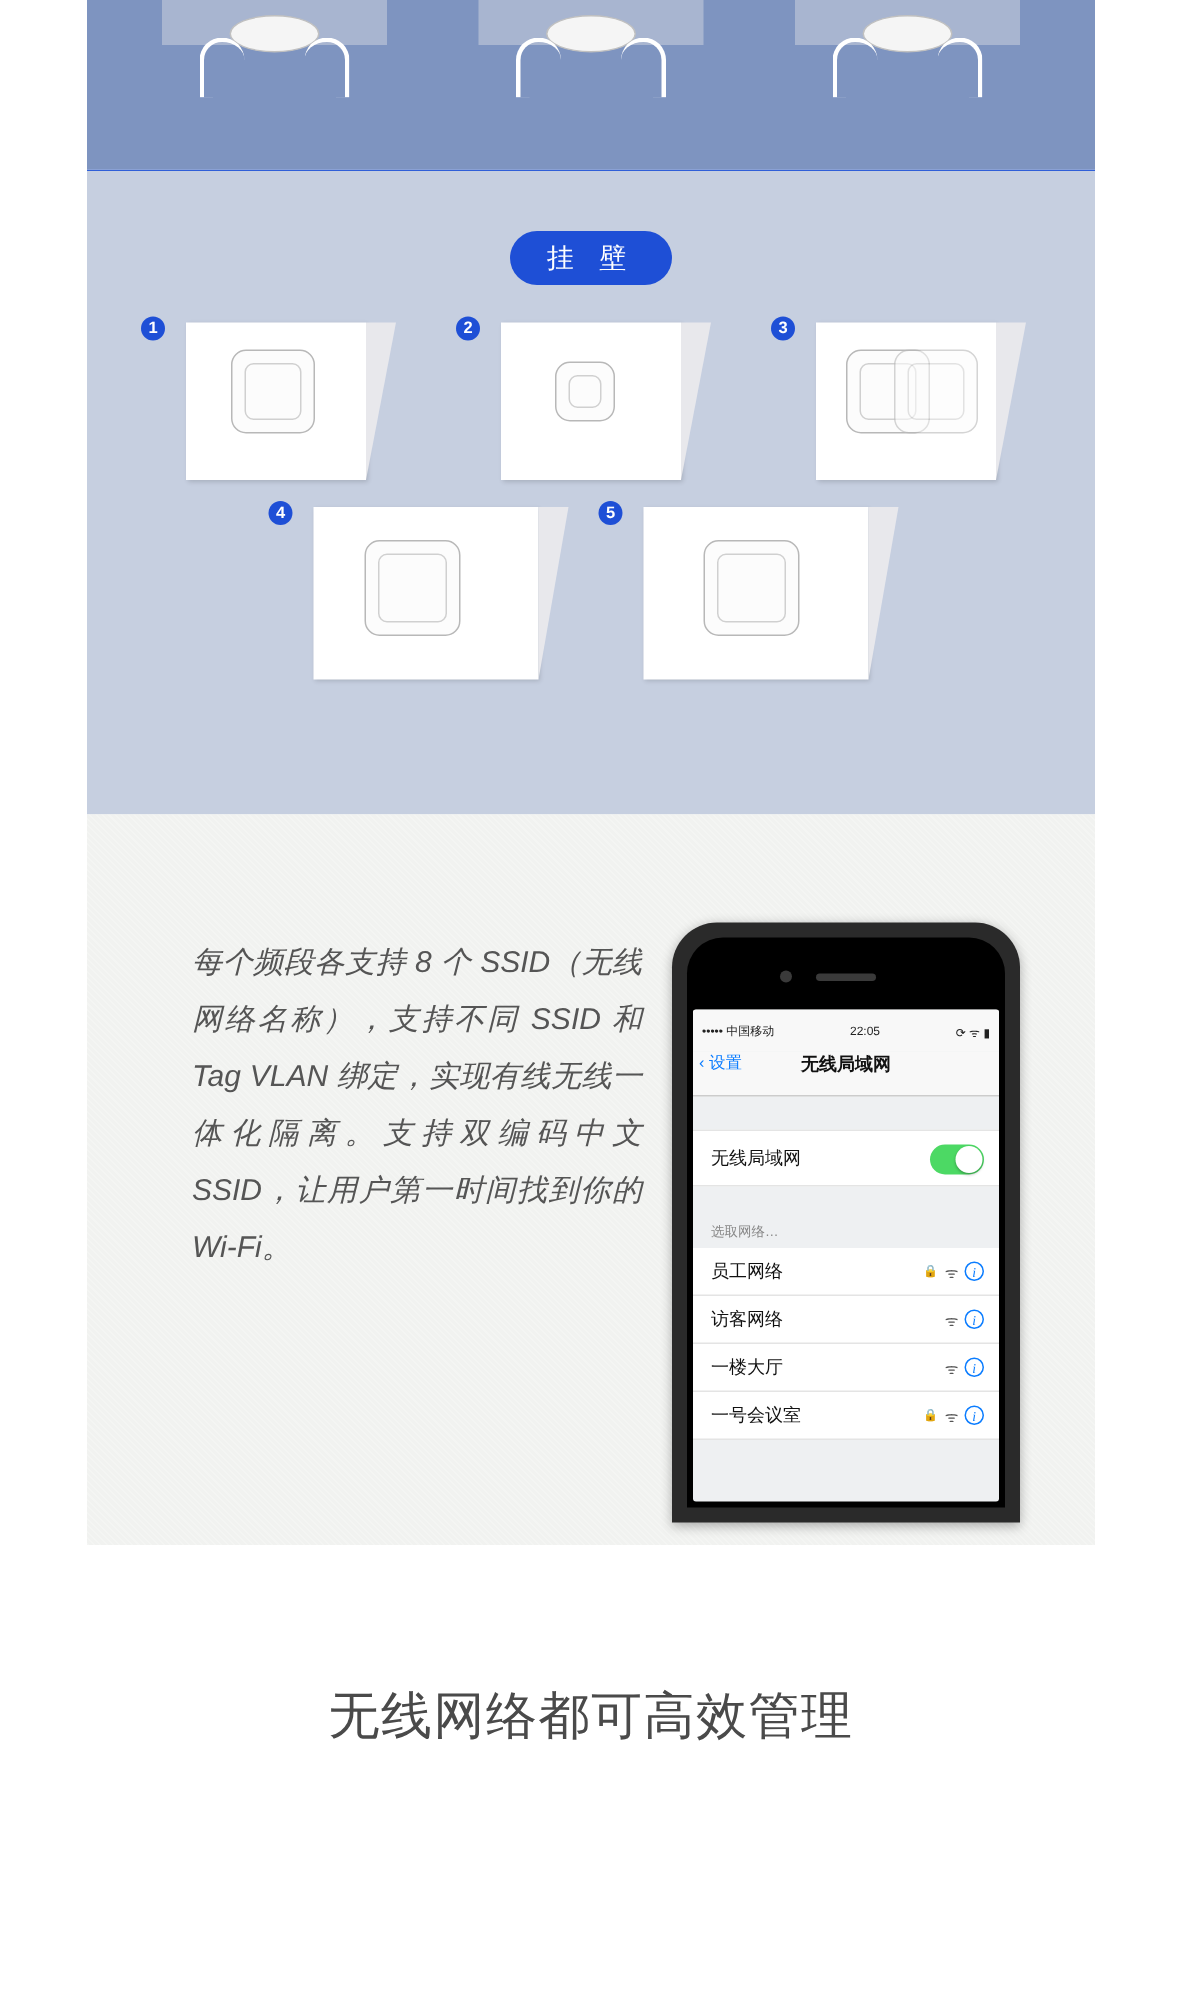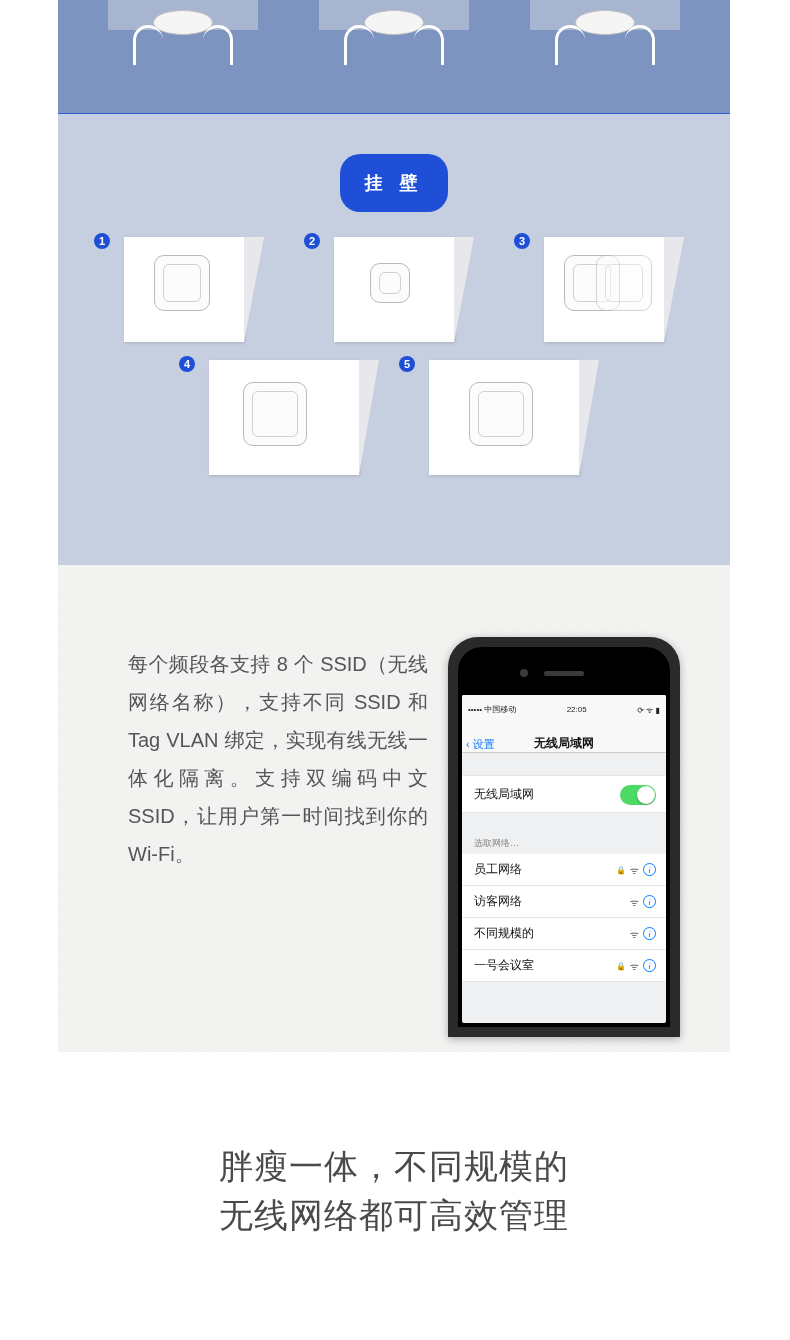--- a/index.html
+++ b/index.html
@@ -46,27 +46,26 @@
     background: #c6cfe0;
     margin-left: 58px;
     width: 672px;
     padding: 40px 20px 90px 20px;
     position: relative;
   }
   .pill {
     background: #1e4fd6;
     color: #fff;
     font-size: 18px;
-    padding: 17px 24px;
+    padding: 6px 24px;
     border-radius: 20px;
     display: block;
     width: fit-content;
     margin: 0 auto 25px auto;
     letter-spacing: 6px;
-    font-weight: bold;
   }
   .steps-row { display:flex; justify-content:center; gap:90px; margin-bottom:10px;}
   .steps-row2 { display:flex; justify-content:center; gap:70px;}
   .step { position:relative; }
   .step-num {
     width:16px; height:16px; border-radius:50%; background:#1e4fd6; color:#fff;
     font-size:11px; display:flex; align-items:center; justify-content:center;
     position:absolute; top:-4px; left:-30px; font-weight:bold;
   }
   .panel {
@@ -95,36 +94,36 @@
     margin-left:58px; width:672px;
     background: #f2f3f1;
     background-image: repeating-linear-gradient(45deg, #f4f5f3 0, #f4f5f3 1px, #f1f2f0 1px, #f1f2f0 3px);
     padding: 50px 0 0 0;
     position:relative;
     height:487px;
     overflow:hidden;
   }
   .ssid-title { text-align:center; font-size:34px; color:#4a4a4a; font-weight:400; line-height:1.45; letter-spacing:1px;}
   .ssid-body { display:flex; padding:30px 0 0 70px; gap:20px; align-items:flex-start;}
-  .ssid-desc { width:300px; font-size:20px; color:#555; line-height:1.9; text-align:justify; text-justify:inter-ideograph;}
+  .ssid-desc { width:300px; font-size:20px; color:#555; line-height:1.9; text-align:justify; text-justify:inter-ideograph;font-style:italic;}
 
   
   .phone {
     width:232px; height:400px; background:#2a2a2a; border-radius:30px 30px 0 0;
     padding:10px; position:relative; margin-top:-8px;
     box-shadow: 0 2px 8px rgba(0,0,0,0.3);
   }
   .phone-inner{ background:#000; border-radius:24px 24px 0 0; height:100%; padding:4px; }
   .phone-top{ height:44px; display:flex; align-items:center; justify-content:center; position:relative;}
   .speaker{ width:40px; height:5px; background:#3a3a3a; border-radius:3px;}
   .camera{ width:8px; height:8px; background:#3a3a3a; border-radius:50%; position:absolute; left:58px; top:18px;}
   .screen{ background:#eef0f2; height:calc(100% - 44px); border-radius:2px; overflow:hidden; font-size:11px;}
   .statusbar{ height:16px; background:#f8f8f8; display:flex; justify-content:space-between; align-items:center; padding:14px 6px; font-size:8px; color:#222;}
   .statusbar .dots::before{content:"••••• ";}
-  .navbar{ height:30px; background:#f8f8f8; border-bottom:1px solid #ccc; display:flex; align-items:flex-end; position:relative;}
+  .navbar{ height:30px; background:#f8f8f8; border-bottom:1px solid #ccc; display:flex; align-items:flex-start; position:relative;}
   .navbar .back{ color:#0a7cff; font-size:11px; padding-left:4px;}
   .navbar .title{ position:absolute; left:0; right:0; text-align:center; font-size:12px; font-weight:600; color:#111;}
   .cell{ background:#fff; border-bottom:1px solid #e4e4e4; height:32px; display:flex; align-items:center; padding:0 12px; font-size:12px; color:#111; position:relative;}
   .cell.first{ border-top:1px solid #e4e4e4; margin-top:22px; height:38px;}
   .section-label{ font-size:9px; color:#888; padding:24px 12px 4px;}
   .toggle{ width:36px; height:20px; background:#4cd964; border-radius:10px; position:absolute; right:10px; top:9px;}
   .toggle::after{content:""; position:absolute; right:1px; top:1px; width:18px; height:18px; background:#fff; border-radius:50%; box-shadow:0 1px 2px rgba(0,0,0,0.3);}
   .wifi-icons{ position:absolute; right:10px; display:flex; align-items:center; gap:4px; font-size:10px; color:#555;}
   .info-i{ width:13px; height:13px; border:1px solid #0a7cff; border-radius:50%; color:#0a7cff; display:inline-flex; align-items:center; justify-content:center; font-size:9px; font-style:italic; font-family:serif;}
   .lock-icon::before{content:"🔒"; font-size:8px;}
@@ -235,21 +234,21 @@
                 </span>
             </div>
             <div class="cell">
               <span>访客网络</span>
               <span class="wifi-icons">
                   <span>ᯤ</span>
                   <span class="info-i">i</span>
                 </span>
             </div>
             <div class="cell">
-              <span>不同规模的</span>
+              <span>一楼大厅</span>
               <span class="wifi-icons">
                   <span>ᯤ</span>
                   <span class="info-i">i</span>
                 </span>
             </div>
             <div class="cell">
               <span>一号会议室</span>
               <span class="wifi-icons">
                   <span class="lock-icon"></span>
                   <span>ᯤ</span>
@@ -259,18 +258,17 @@
 
           </div>
         </div>
       </div>
 
     </div>
   </div>
 
   <div class="bottom-section">
     <div class="bottom-title">
-      <div>胖瘦一体，不同规模的</div>
       <div>无线网络都可高效管理</div>
     </div>
   </div>
 
 </div>
 
 </body></html>

